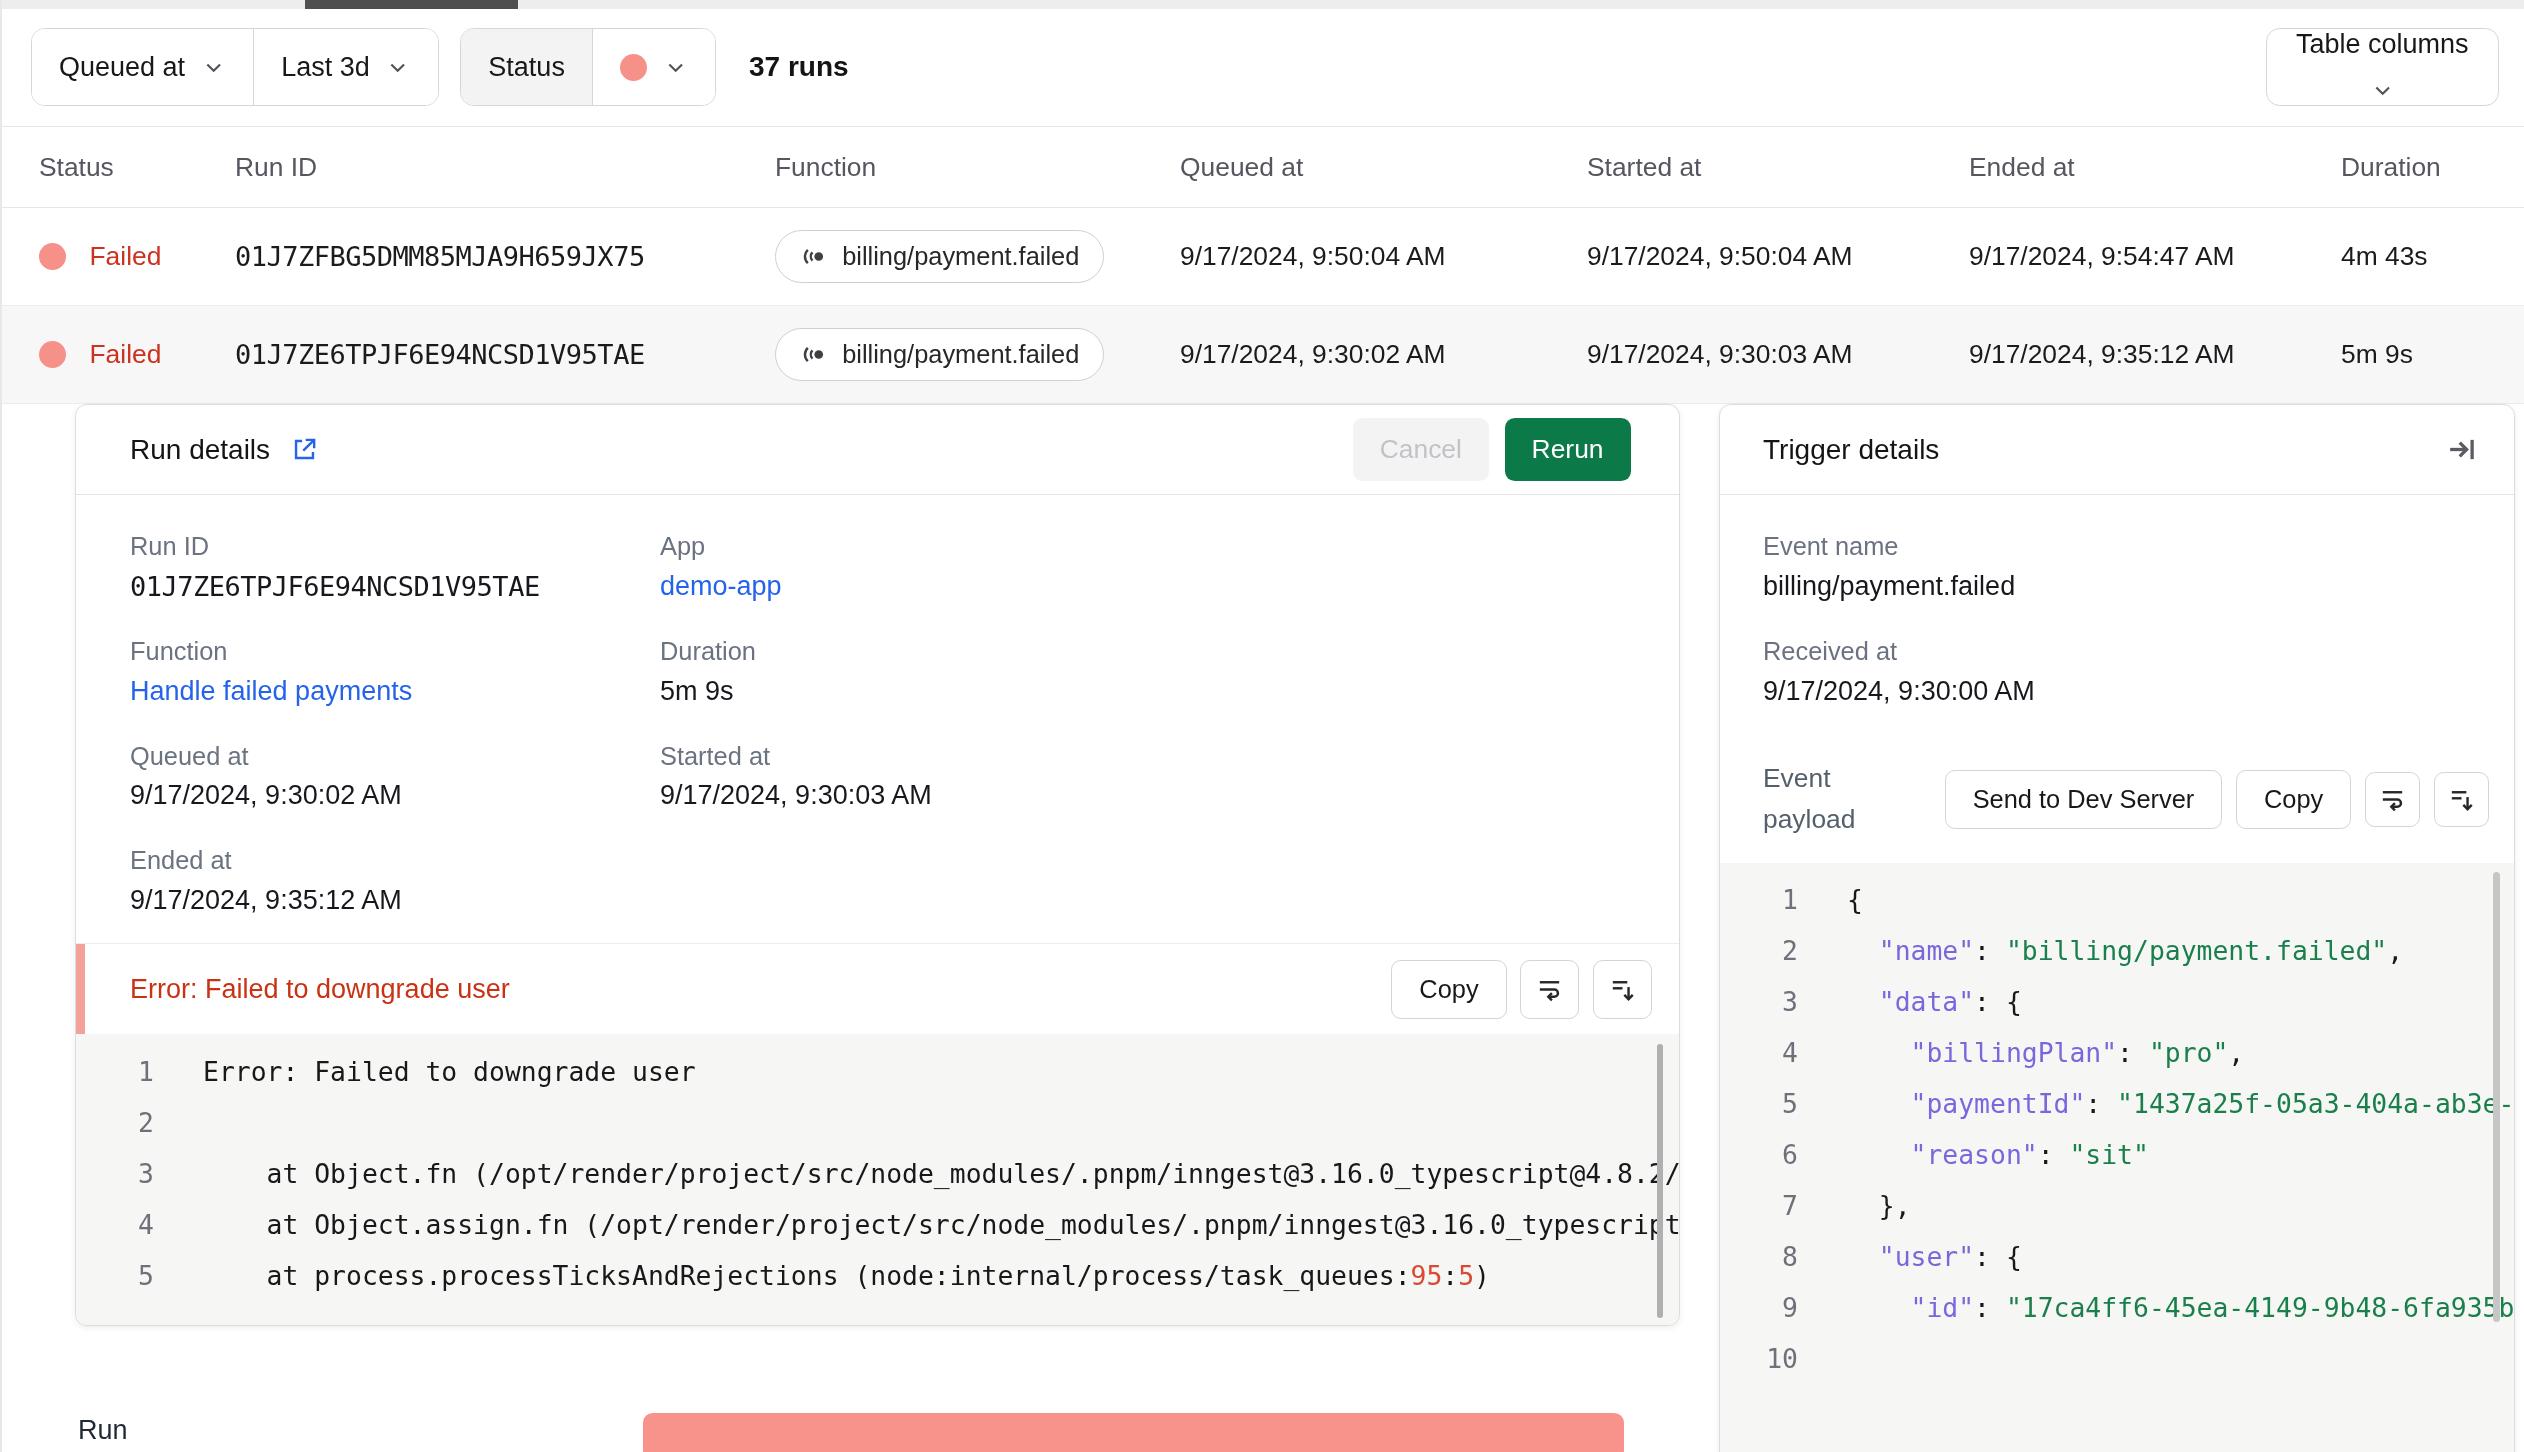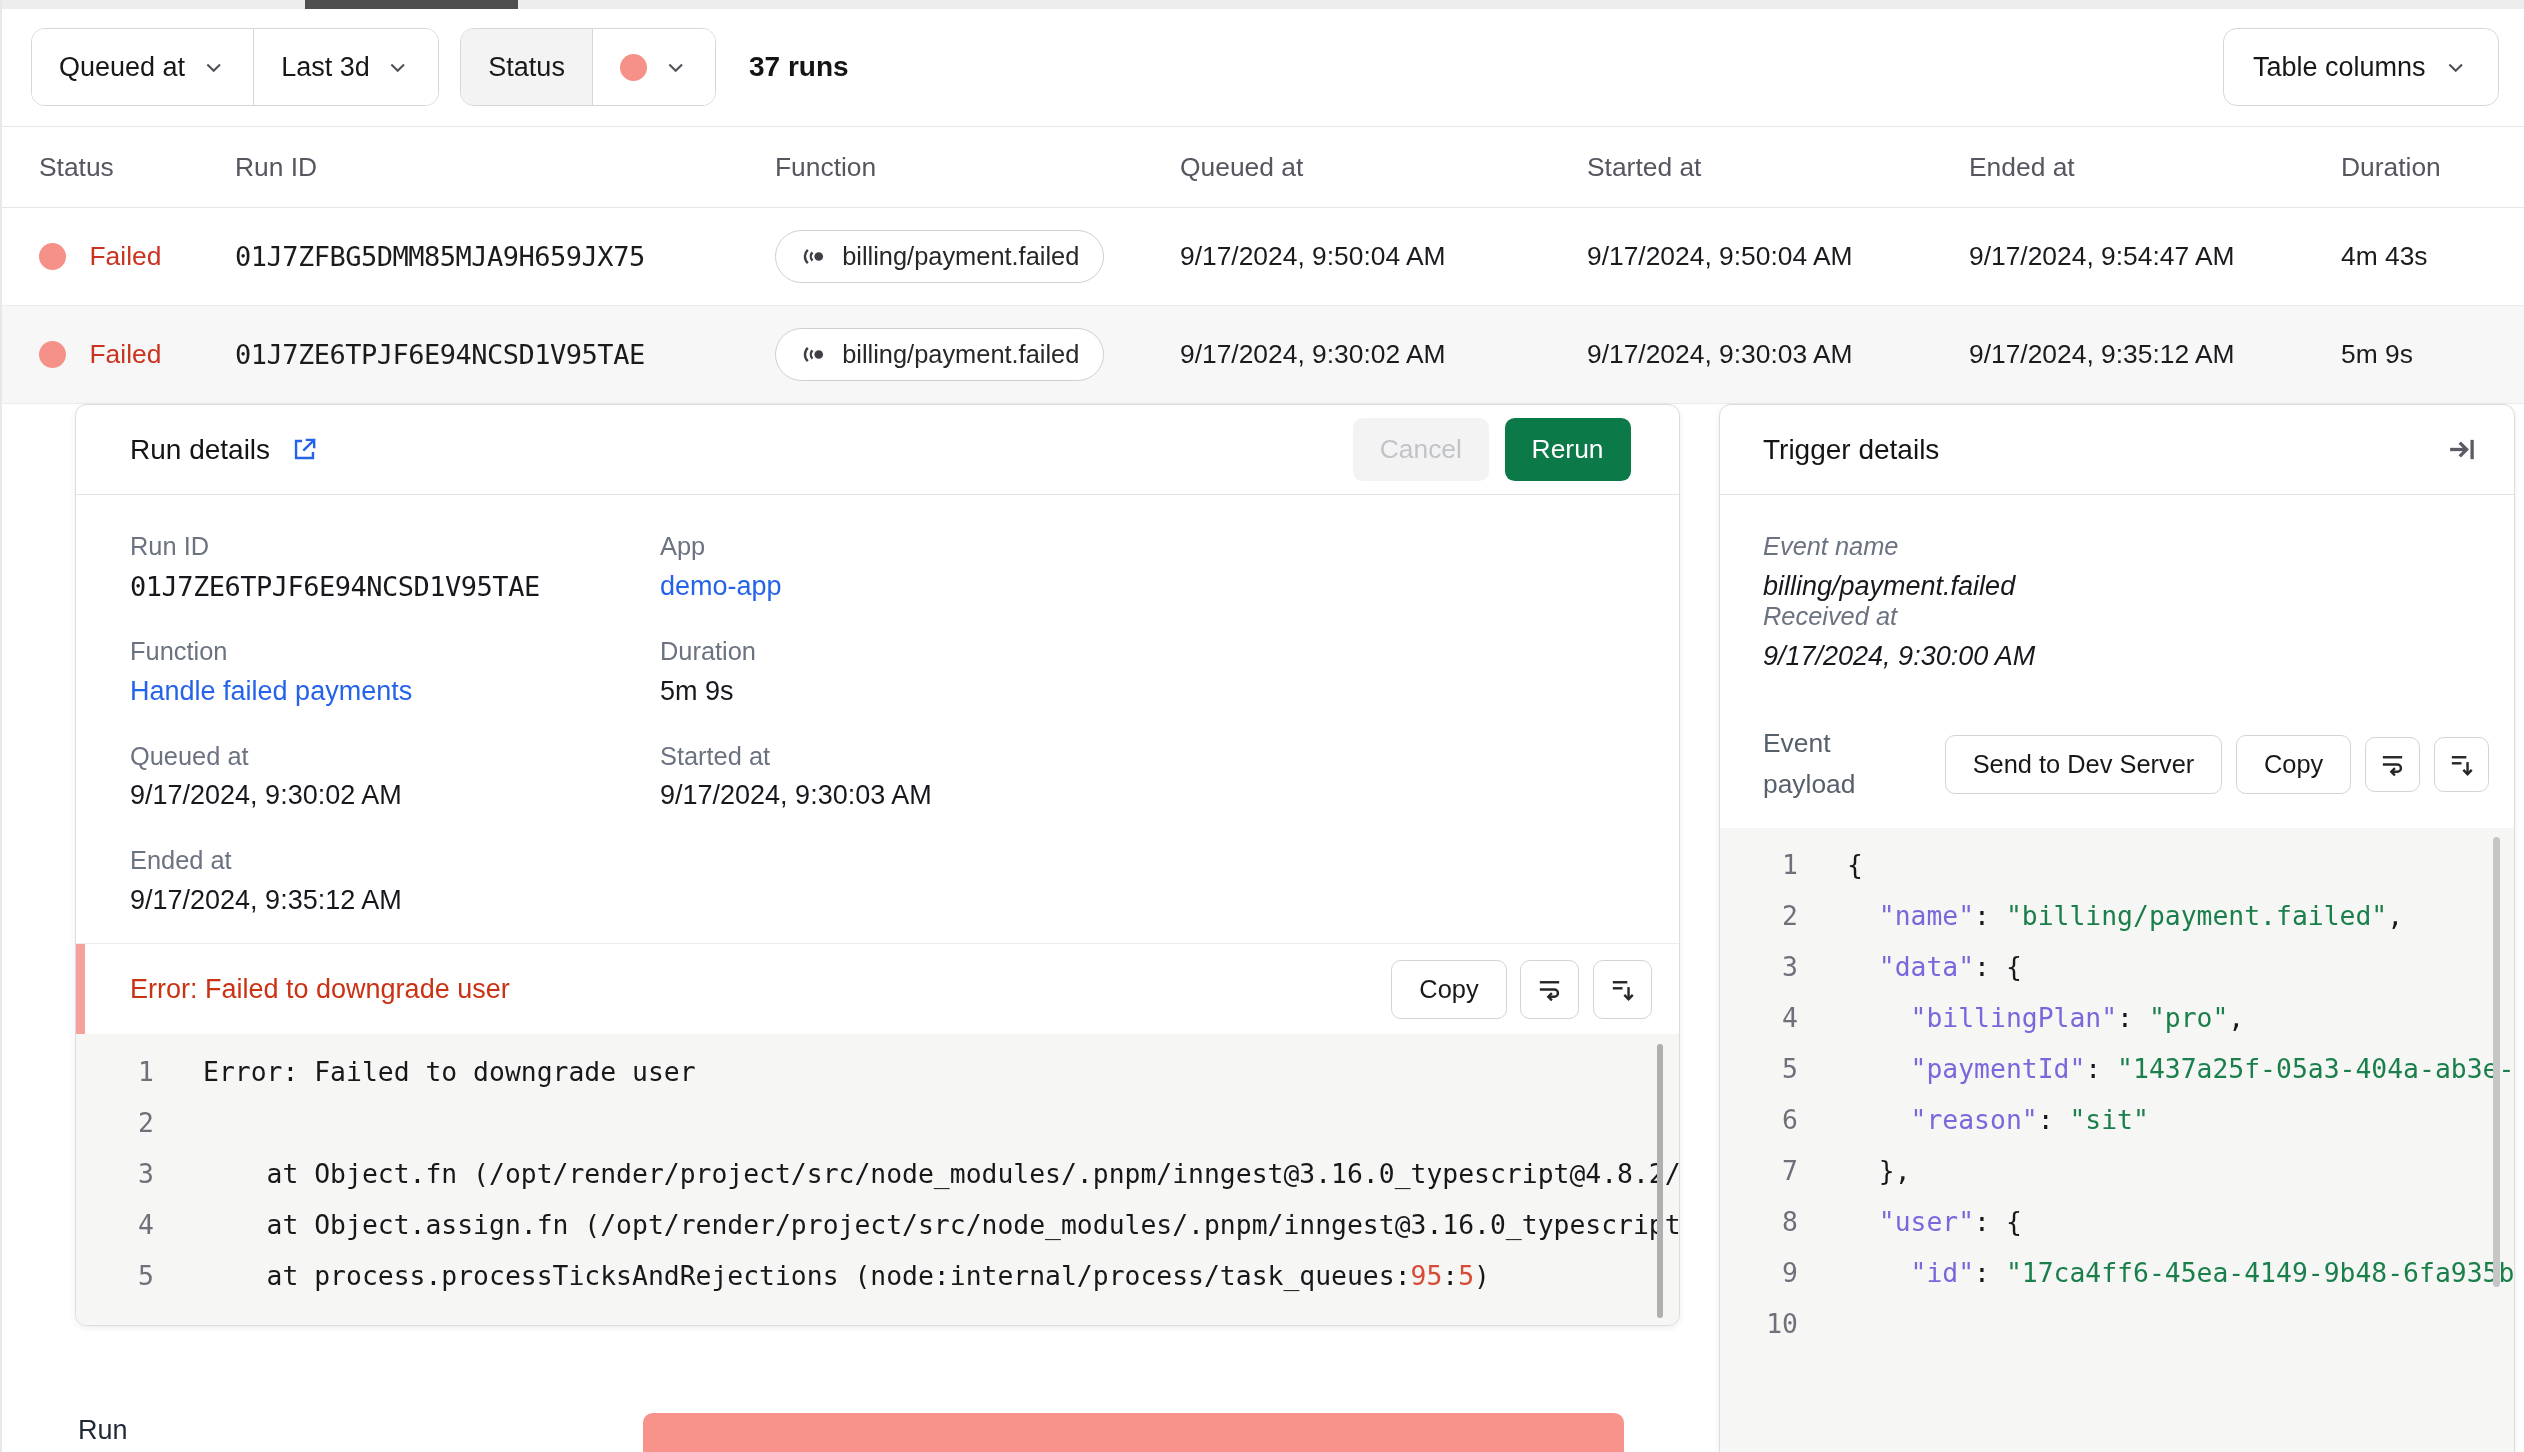--- a/index.html
+++ b/index.html
@@ -19,21 +19,21 @@
   .seg-group { display:flex; align-items:stretch; height:78px; border:1.5px solid #d6d6d9; border-radius:13.7px; overflow:hidden; background:#fff; }
   .seg-btn { display:flex; align-items:center; gap:15.7px; padding:0 27px; font-size:27px; font-weight:500; color:#18181b; background:#fff; border:none; cursor:pointer; }
   .seg-btn + .seg-btn { border-left:1.5px solid #d6d6d9; }
   .seg-btn.pressed { background:#f3f3f4; }
   .chev { width:25.4px; height:25.4px; stroke:#52525b; stroke-width:2; fill:none; }
   .status-group { margin-left:21.5px; }
   .status-dot-lg { width:27px; height:27px; border-radius:50%; background:#f6918a; display:inline-block; }
   .runs-count { margin-left:33px; font-size:28px; font-weight:600; color:#141414; }
   .table-columns-btn { margin-left:auto; display:flex; align-items:center; gap:17.6px; height:78px;
     padding:0 29px; border:1.5px solid #d6d6d9; border-radius:13.7px; background:#fff;
-    font-size:27px; font-weight:500; color:#18181b; cursor:pointer; }
+    font-size:27px; font-weight:500; color:#18181b; cursor:pointer;flex-direction:column; }
 
   
   .runs-table { position:absolute; left:0; top:128px; width:100%; }
   .trow { display:grid; grid-template-columns:196px 540px 405px 407px 382px 372px 1fr;
     align-items:center; padding-left:37px; }
   .trow.thead { height:80px; border-bottom:1px solid #e6e6e6; font-size:26.4px; font-weight:500; color:#565660; }
   .trow.tdata { height:98px; border-bottom:1px solid #ececec; font-size:26.4px; color:#1b1b1f; }
   .trow.selected { background:#f7f7f7; }
   .status-cell { display:flex; align-items:center; gap:23.5px; }
   .status-dot { width:27px; height:27px; border-radius:50%; background:#f6918a; flex:0 0 auto; }
@@ -86,21 +86,21 @@
   .tok-red { color:#d84a33; }
   .tok-key { color:#7c66dc; }
   .tok-str { color:#1a7f4b; }
   .v-thumb { position:absolute; width:5.9px; border-radius:2.9px; background:#b0b0b0; }
 
   
   .trigger-card { left:1717px; top:404px; width:796px; height:1194px; }
   .trigger-card .card-header { padding:0 35px 0 43px; }
   .collapse-btn { margin-left:auto; background:none; border:none; cursor:pointer; display:flex; }
   .collapse-btn svg { width:33px; height:33px; stroke:#5b5b63; stroke-width:2.4; fill:none; }
-  .tfields { display:flex; flex-direction:column; padding:37px 43px 0 43px;font-style:italic; }
+  .tfields { display:flex; flex-direction:column; gap:35px; padding:37px 43px 0 43px; }
   .payload-header { display:flex; align-items:center; margin-top:29px; padding:0 25.4px 0 43px; height:127px; flex:0 0 127px; }
   .payload-label { width:147px; font-size:26.4px; color:#56606b; line-height:41px; }
   .payload-actions { margin-left:auto; display:flex; align-items:center; gap:13.7px; }
   .payload-actions .icon-btn { width:55px; height:55px; }
 
   
   .timeline { position:absolute; left:0; top:1409px; width:100%; height:59px; }
   .timeline-label { position:absolute; left:76px; top:5.9px; font-size:27px; color:#1f2937; }
   .timeline-bar { position:absolute; left:641px; top:3.9px; width:981px; height:47px; border-radius:9.8px; background:#f8938c; }
 </style>

